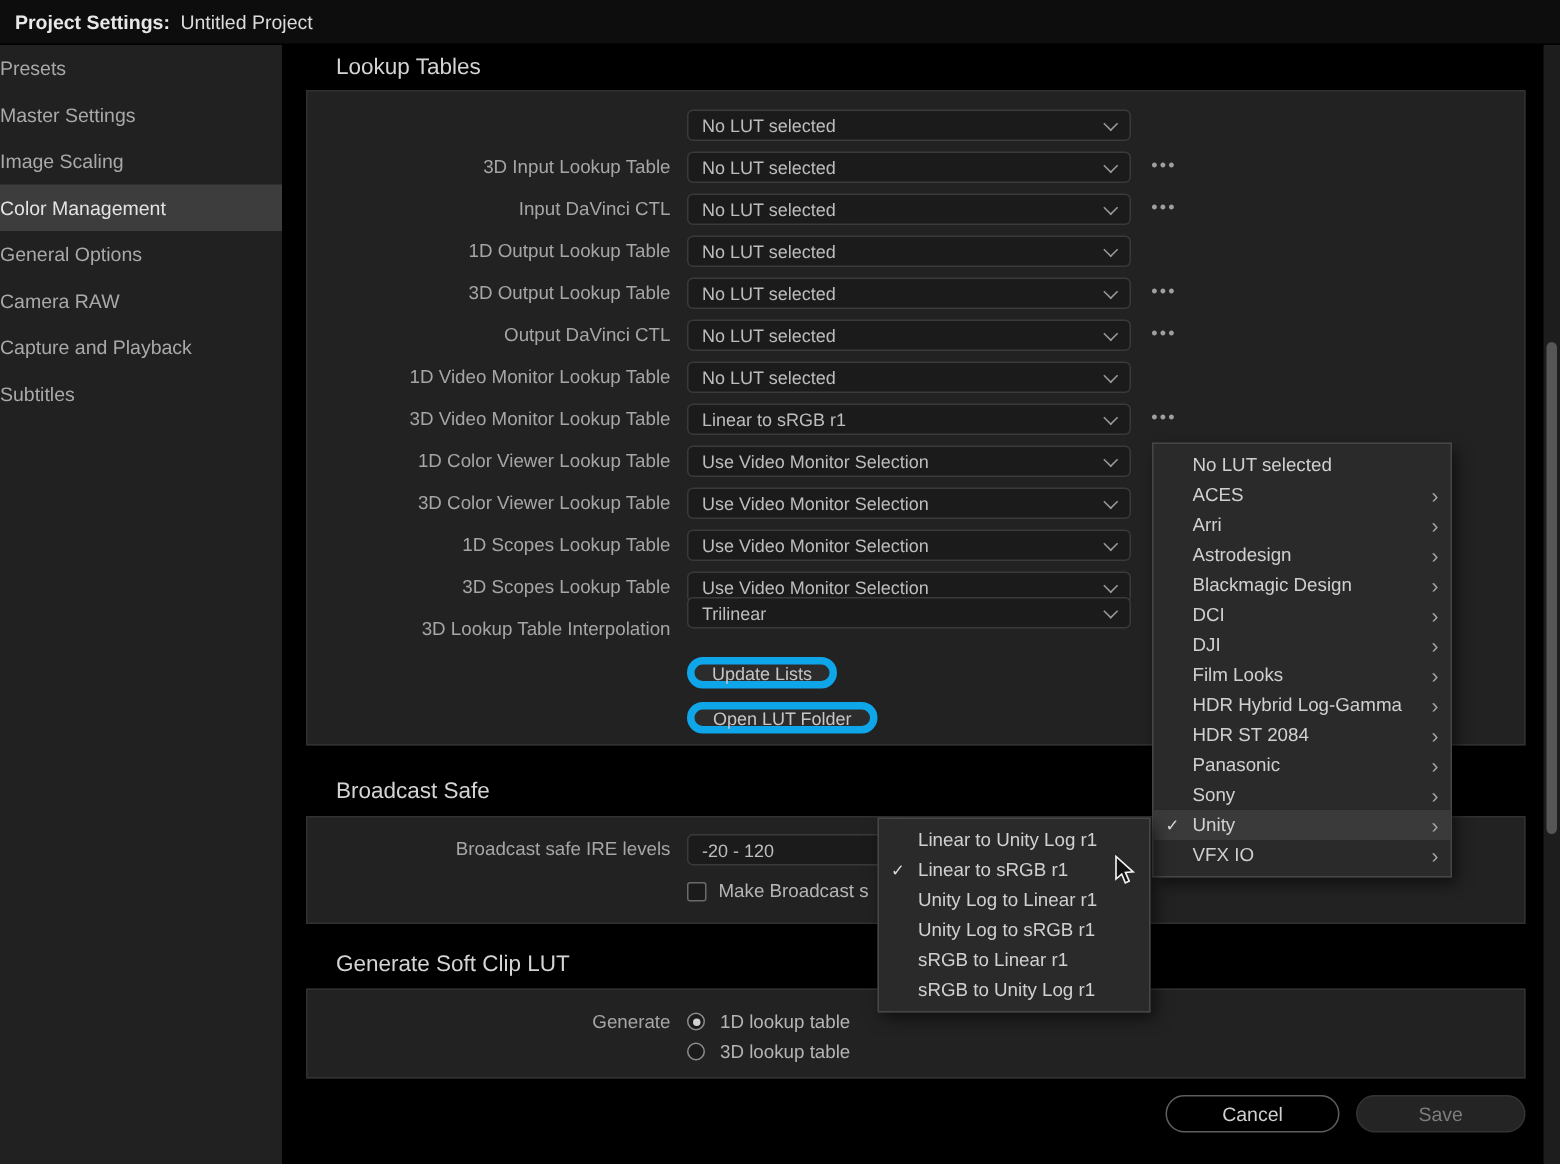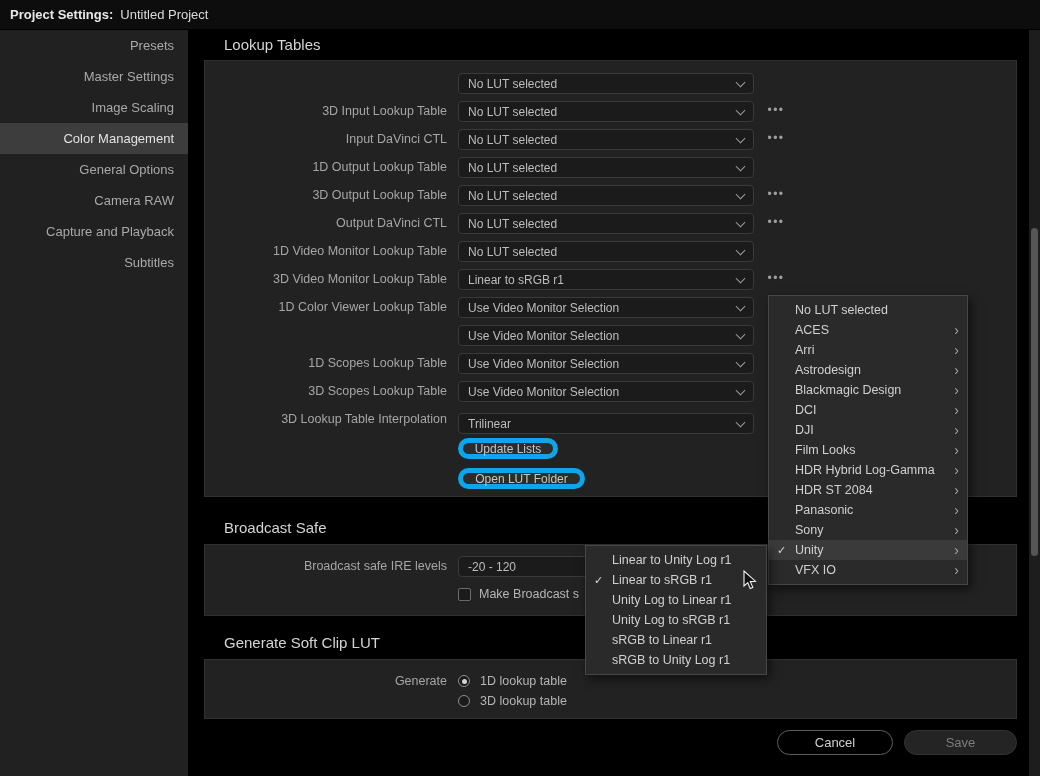--- a/index.html
+++ b/index.html
@@ -6,21 +6,21 @@
   html,body{width:1040px;height:776px;background:#212121;font-family:"Liberation Sans",sans-serif;overflow:hidden}
   #root{position:relative;width:1040px;height:776px;background:#000000;outline:1px solid #000}
 
   
   .titlebar{position:absolute;left:0;top:0;width:1040px;height:30px;background:#0d0d0d;border-bottom:1px solid #000;display:flex;align-items:center;padding-left:10px}
   .titlebar .tlabel{color:#e8e8e8;font-size:13px;font-weight:bold}
   .titlebar .tproj{color:#dcdcdc;font-size:13px;margin-left:7px}
 
   
   .sidebar{position:absolute;left:0;top:30px;width:188px;height:746px;background:#212121}
-  .sideitem{height:31px;display:flex;align-items:center;justify-content:flex-end;padding-right:14px;color:#a9a9a9;font-size:13px;cursor:default}
+  .sideitem{height:31px;display:flex;align-items:center;justify-content:flex-start;padding-right:14px;color:#a9a9a9;font-size:13px;cursor:default}
   .sideitem.sel{background:#3d3d3d;color:#e3e3e3}
 
   
   .sect-header{position:absolute;left:224px;color:#d4d4d4;font-size:15px;height:16px;line-height:16px}
   .sect-box{position:absolute;left:204px;width:813px;border:1px solid #313131;background:#222222}
 
   
   .lbl{position:absolute;left:204px;width:243px;height:21px;line-height:21px;text-align:right;color:#a6a6a6;font-size:12.5px}
   .dd{position:absolute;height:21px;background:#1b1b1b;border:1px solid #3a3a3a;border-radius:4px;display:flex;align-items:center;padding:0 9px;color:#bdbdbd;font-size:12px;cursor:default}
   .dd .ddtext{flex:1;white-space:nowrap;overflow:hidden}
@@ -144,39 +144,40 @@
       <span class="chev"></span>
     </div>
   <div class="dots" style="left:762px;top:269px">•••</div>
 
   <div class="lbl" style="top:297px">1D Color Viewer Lookup Table</div>
   <div class="dd" style="left:458px;top:297px;width:296px">
       <span class="ddtext">Use Video Monitor Selection</span>
       <span class="chev"></span>
     </div>
 
+  <div class="lbl" style="top:325px">3D Color Viewer Lookup Table</div>
   <div class="dd" style="left:458px;top:325px;width:296px">
       <span class="ddtext">Use Video Monitor Selection</span>
       <span class="chev"></span>
     </div>
 
   <div class="lbl" style="top:353px">1D Scopes Lookup Table</div>
   <div class="dd" style="left:458px;top:353px;width:296px">
       <span class="ddtext">Use Video Monitor Selection</span>
       <span class="chev"></span>
     </div>
 
   <div class="lbl" style="top:381px">3D Scopes Lookup Table</div>
   <div class="dd" style="left:458px;top:381px;width:296px">
       <span class="ddtext">Use Video Monitor Selection</span>
       <span class="chev"></span>
     </div>
 
   <div class="lbl" style="top:409px">3D Lookup Table Interpolation</div>
-  <div class="dd" style="left:458px;top:413px;width:296px">
+  <div class="dd" style="left:458px;top:398px;width:296px">
       <span class="ddtext">Trilinear</span>
       <span class="chev"></span>
     </div>
 
   <div class="pillbtn" style="left:458px;top:438px;width:100px">Update Lists</div>
   <div class="pillbtn" style="left:458px;top:468px;width:127px">Open LUT Folder</div>
 
   <div class="sect-header" style="top:520px">Broadcast Safe</div>
   <div class="sect-box" style="top:544px;height:72px"></div>
   <div class="lbl" style="top:556px">Broadcast safe IRE levels</div>

